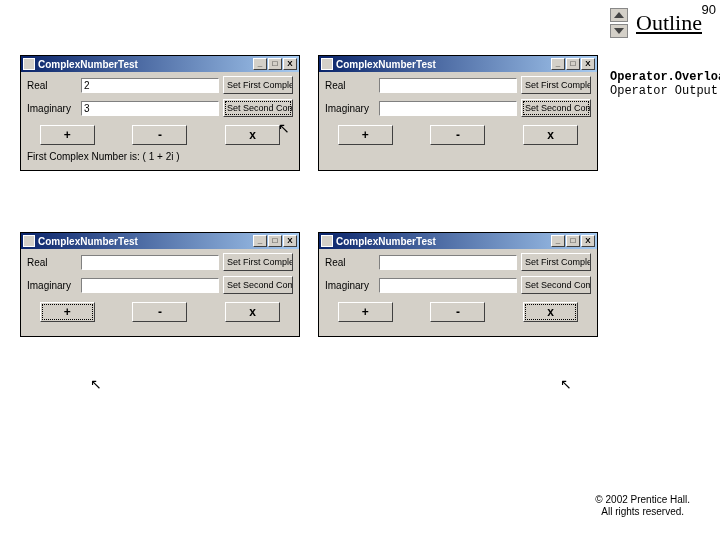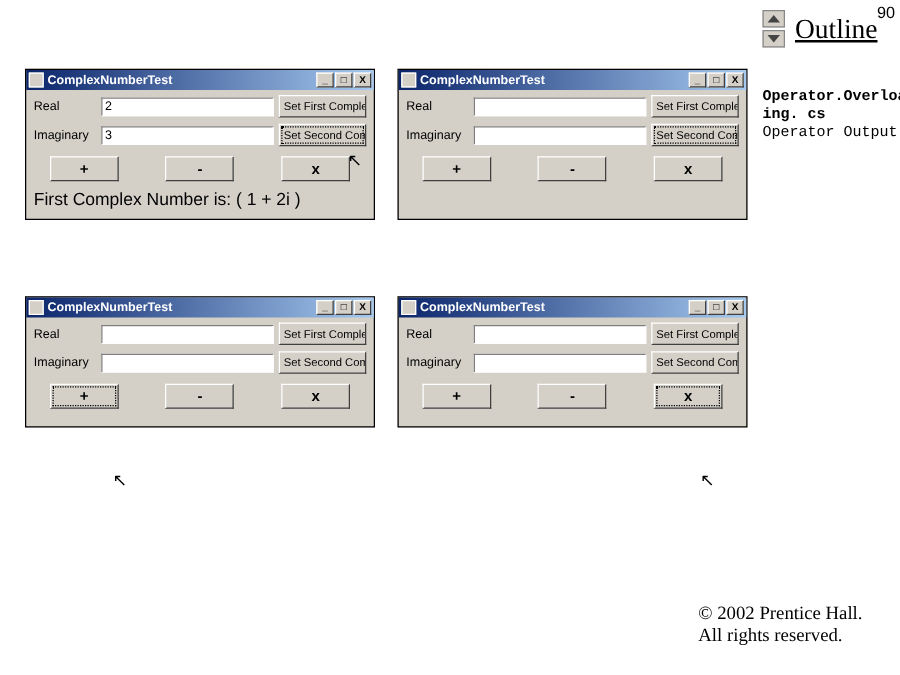--- a/index.html
+++ b/index.html
@@ -66,23 +66,23 @@
     width: 110px;
     font-family: "Courier New", monospace;
     font-size: 12px;
     line-height: 1.2;
   }
   .info-block .bold { font-weight: bold; }
   .footer {
     position: absolute;
     bottom: 22px;
     right: 30px;
-    text-align: left;
-    font-size: 15px;
-    font-family: Liberation Serif, serif;
+    text-align: center;
+    font-size: 10px;
+    font-family: Liberation Sans, sans-serif;
     line-height: 1.2;
   }
   .grid {
     position: absolute;
     top: 55px;
     left: 20px;
     width: 580px;
   }
   .row {
     display: flex;
@@ -182,21 +182,21 @@
     cursor: pointer;
     display: flex;
     align-items: center;
     justify-content: center;
   }
   .op-btn.focus {
     outline: 1px dotted #000;
     outline-offset: -3px;
   }
   .output-line {
-    font-size: 14px;
+    font-size: 10px;
     margin-top: 2px;
     white-space: nowrap;
     min-height: 11px;
   }
   .cursor-overlay {
     position: absolute;
     font-size: 14px;
     pointer-events: none;
     color: #000;
   }
@@ -213,21 +213,20 @@
       </div>
     <div class="arrow-btn">
         <div class="arrow-down"></div>
       </div>
   </div>
   <div class="outline-link">Outline</div>
 </div>
 
 <div class="info-block">
   <div class="bold">Operator.Overload</div>
-  <div class="bold">ing. cs</div>
   <div>Operator Output</div>
 </div>
 
 <div class="grid">
   <div class="row">
 
     <div class="window">
       <div class="titlebar">
         <div class="title-icon"></div>
         <div class="title">ComplexNumberTest</div>

